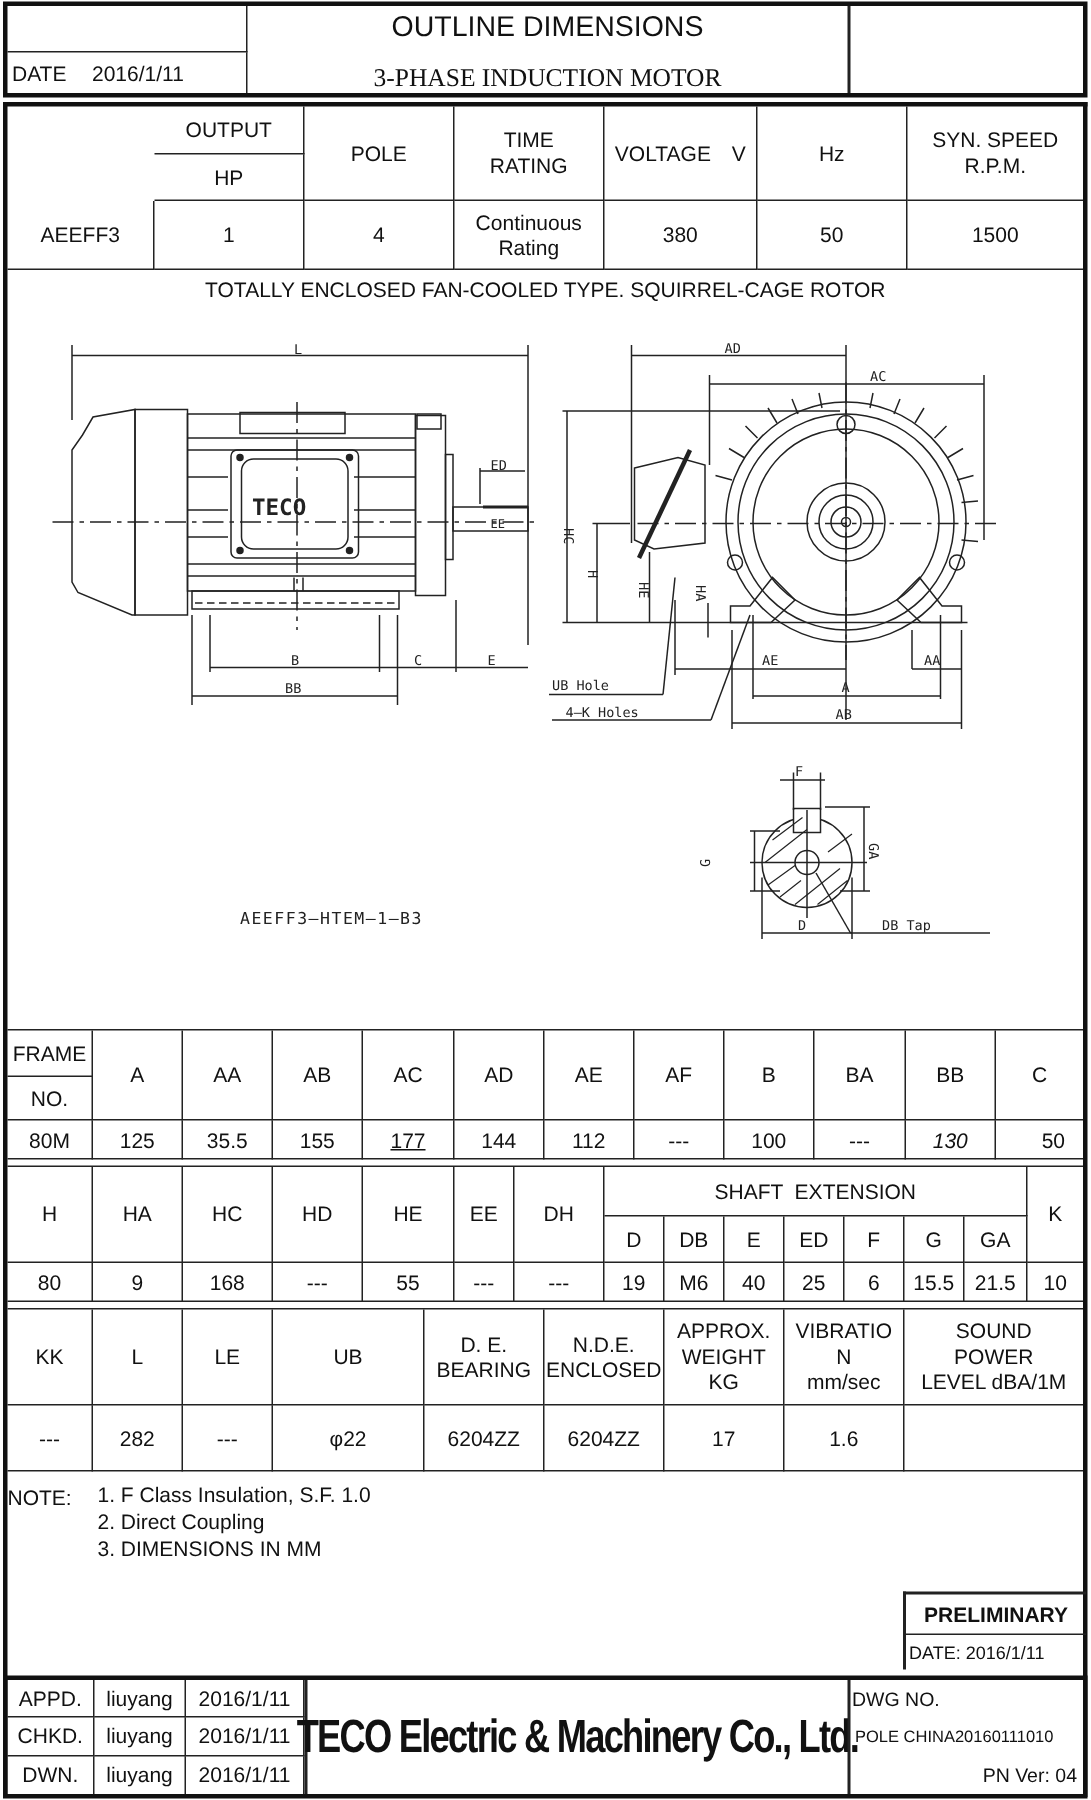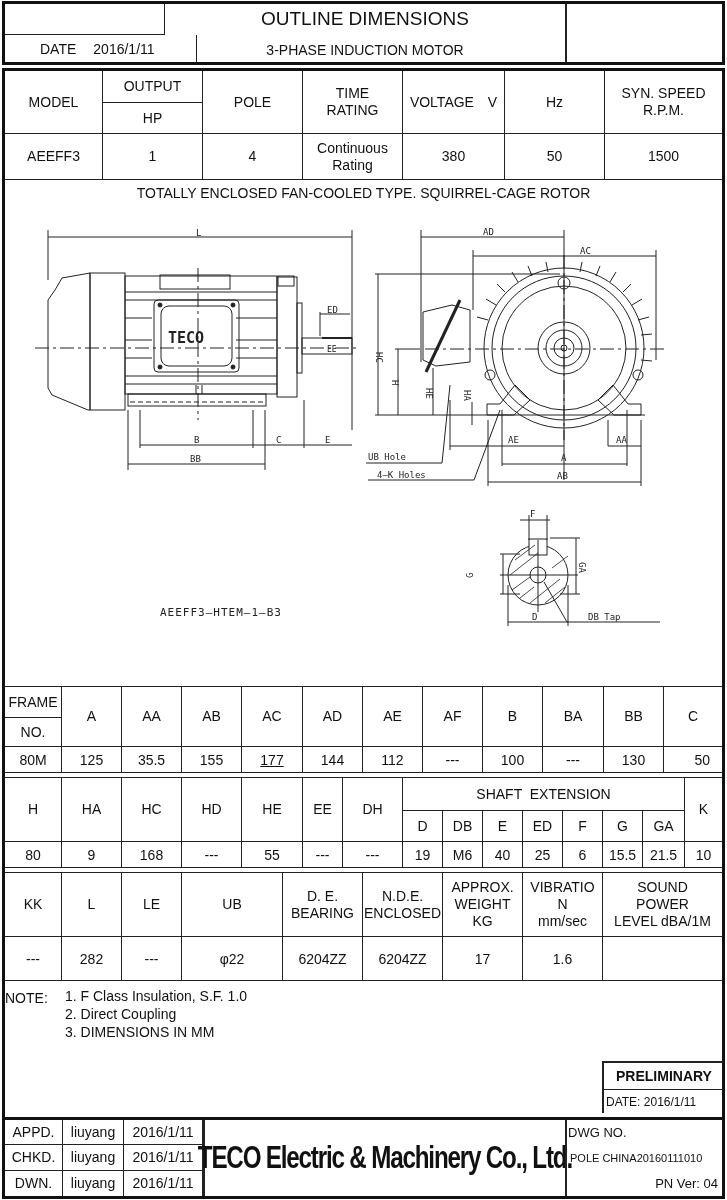--- a/index.html
+++ b/index.html
@@ -3,43 +3,42 @@
 <meta charset="utf-8">
 <style>
   html,body{margin:0;padding:0;background:#fff;}
   body{width:727px;height:1200px;position:relative;overflow:hidden;font-family:"Liberation Sans",sans-serif;color:#111;}
   .abs{position:absolute;box-sizing:border-box;}
   .frame{border:3px solid #111;}
   .cell{position:absolute;box-sizing:border-box;border-right:1.5px solid #222;border-bottom:1.5px solid #222;display:flex;align-items:center;justify-content:center;text-align:center;font-size:14px;line-height:17px;white-space:pre-line;}
   .cell.nr{border-right:none;}
   .cell.nb{border-bottom:none;}
   .title-main{font-size:19px;}
-  .title-sub{font-size:14px;}
+  .title-sub{font-size:17px;font-family:Liberation Serif, serif;}
   .note{font-size:14px;line-height:18px;}
   .company{font-size:31px;font-weight:bold;letter-spacing:-1.5px;transform:scaleX(0.78);transform-origin:center;white-space:nowrap;font-family:"Liberation Sans",sans-serif;}
   svg text{font-family:"DejaVu Sans Mono",monospace;}
 </style>
 </head>
 <body>
 
 <div class="abs frame" style="left:2px;top:1px;width:723px;height:64px;">
   <div class="abs" style="left:0;top:0;width:160px;height:31px;border-right:1.5px solid #222;border-bottom:1.5px solid #222;"></div>
-  <div class="abs" style="left:0;top:31px;width:160px;height:27px;border-right:1.5px solid #222;display:flex;align-items:center;font-size:14px;padding-left:3px;margin-left:32px;">
+  <div class="abs" style="left:0;top:31px;width:160px;height:27px;border-right:1.5px solid #222;display:flex;align-items:center;font-size:14px;padding-left:3px;">
     <span>DATE</span>
     <span style="margin-left:17px;">2016/1/11</span>
   </div>
   <div class="abs title-main" style="left:160px;top:4px;width:400px;text-align:center;">OUTLINE DIMENSIONS</div>
   <div class="abs title-sub" style="left:160px;top:38px;width:400px;text-align:center;">3-PHASE INDUCTION MOTOR</div>
   <div class="abs" style="left:560px;top:0;width:1.5px;height:58px;background:#222;"></div>
 </div>
 
 <div class="abs frame" style="left:2px;top:68px;width:723px;height:1130px;border-bottom:none;">
 </div>
 <div class="abs" style="left:5px;top:71px;width:717px;height:110px;">
-  <div class="cell" style="left:0;top:0;width:98px;height:63px;">MODEL</div>
   <div class="cell" style="left:98px;top:0;width:100px;height:32px;">OUTPUT</div>
   <div class="cell" style="left:98px;top:32px;width:100px;height:31px;text-align:center;">HP</div>
   <div class="cell" style="left:198px;top:0;width:100px;height:63px;">POLE</div>
   <div class="cell" style="left:298px;top:0;width:100px;height:63px;">TIME
 RATING</div>
   <div class="cell" style="left:398px;top:0;width:102px;height:63px;flex-direction:row;justify-content:space-around;padding:4px 0;">
     <span>VOLTAGE</span>
     <span>V</span>
   </div>
   <div class="cell" style="left:500px;top:0;width:100px;height:63px;">Hz</div>
@@ -252,21 +251,21 @@
   <div class="cell nb" style="left:0;top:60px;width:57px;height:26px;">80M</div>
   <div class="cell nb" style="left:57px;top:60px;width:60px;height:26px;">125</div>
   <div class="cell nb" style="left:117px;top:60px;width:60px;height:26px;">35.5</div>
   <div class="cell nb" style="left:177px;top:60px;width:60px;height:26px;">155</div>
   <div class="cell nb" style="left:237px;top:60px;width:61px;height:26px;text-decoration:underline;">177</div>
   <div class="cell nb" style="left:298px;top:60px;width:60px;height:26px;">144</div>
   <div class="cell nb" style="left:358px;top:60px;width:60px;height:26px;">112</div>
   <div class="cell nb" style="left:418px;top:60px;width:60px;height:26px;">---</div>
   <div class="cell nb" style="left:478px;top:60px;width:60px;height:26px;">100</div>
   <div class="cell nb" style="left:538px;top:60px;width:61px;height:26px;">---</div>
-  <div class="cell nb" style="left:599px;top:60px;width:60px;height:26px;">130</div>
+  <div class="cell nb" style="left:599px;top:60px;width:60px;height:26px;font-style:italic;">130</div>
   <div class="cell nb nr" style="left:659px;top:60px;width:58px;height:26px;justify-content:flex-end;padding-right:12px;">50</div>
 </div>
 
 <div class="abs" style="left:5px;top:777px;width:717px;height:91px;border-top:1.5px solid #222;border-bottom:1.5px solid #222;">
   <div class="cell" style="left:0;top:0;width:57px;height:64px;">H</div>
   <div class="cell" style="left:57px;top:0;width:60px;height:64px;">HA</div>
   <div class="cell" style="left:117px;top:0;width:60px;height:64px;">HC</div>
   <div class="cell" style="left:177px;top:0;width:60px;height:64px;">HD</div>
   <div class="cell" style="left:237px;top:0;width:61px;height:64px;">HE</div>
   <div class="cell" style="left:298px;top:0;width:40px;height:64px;">EE</div>

